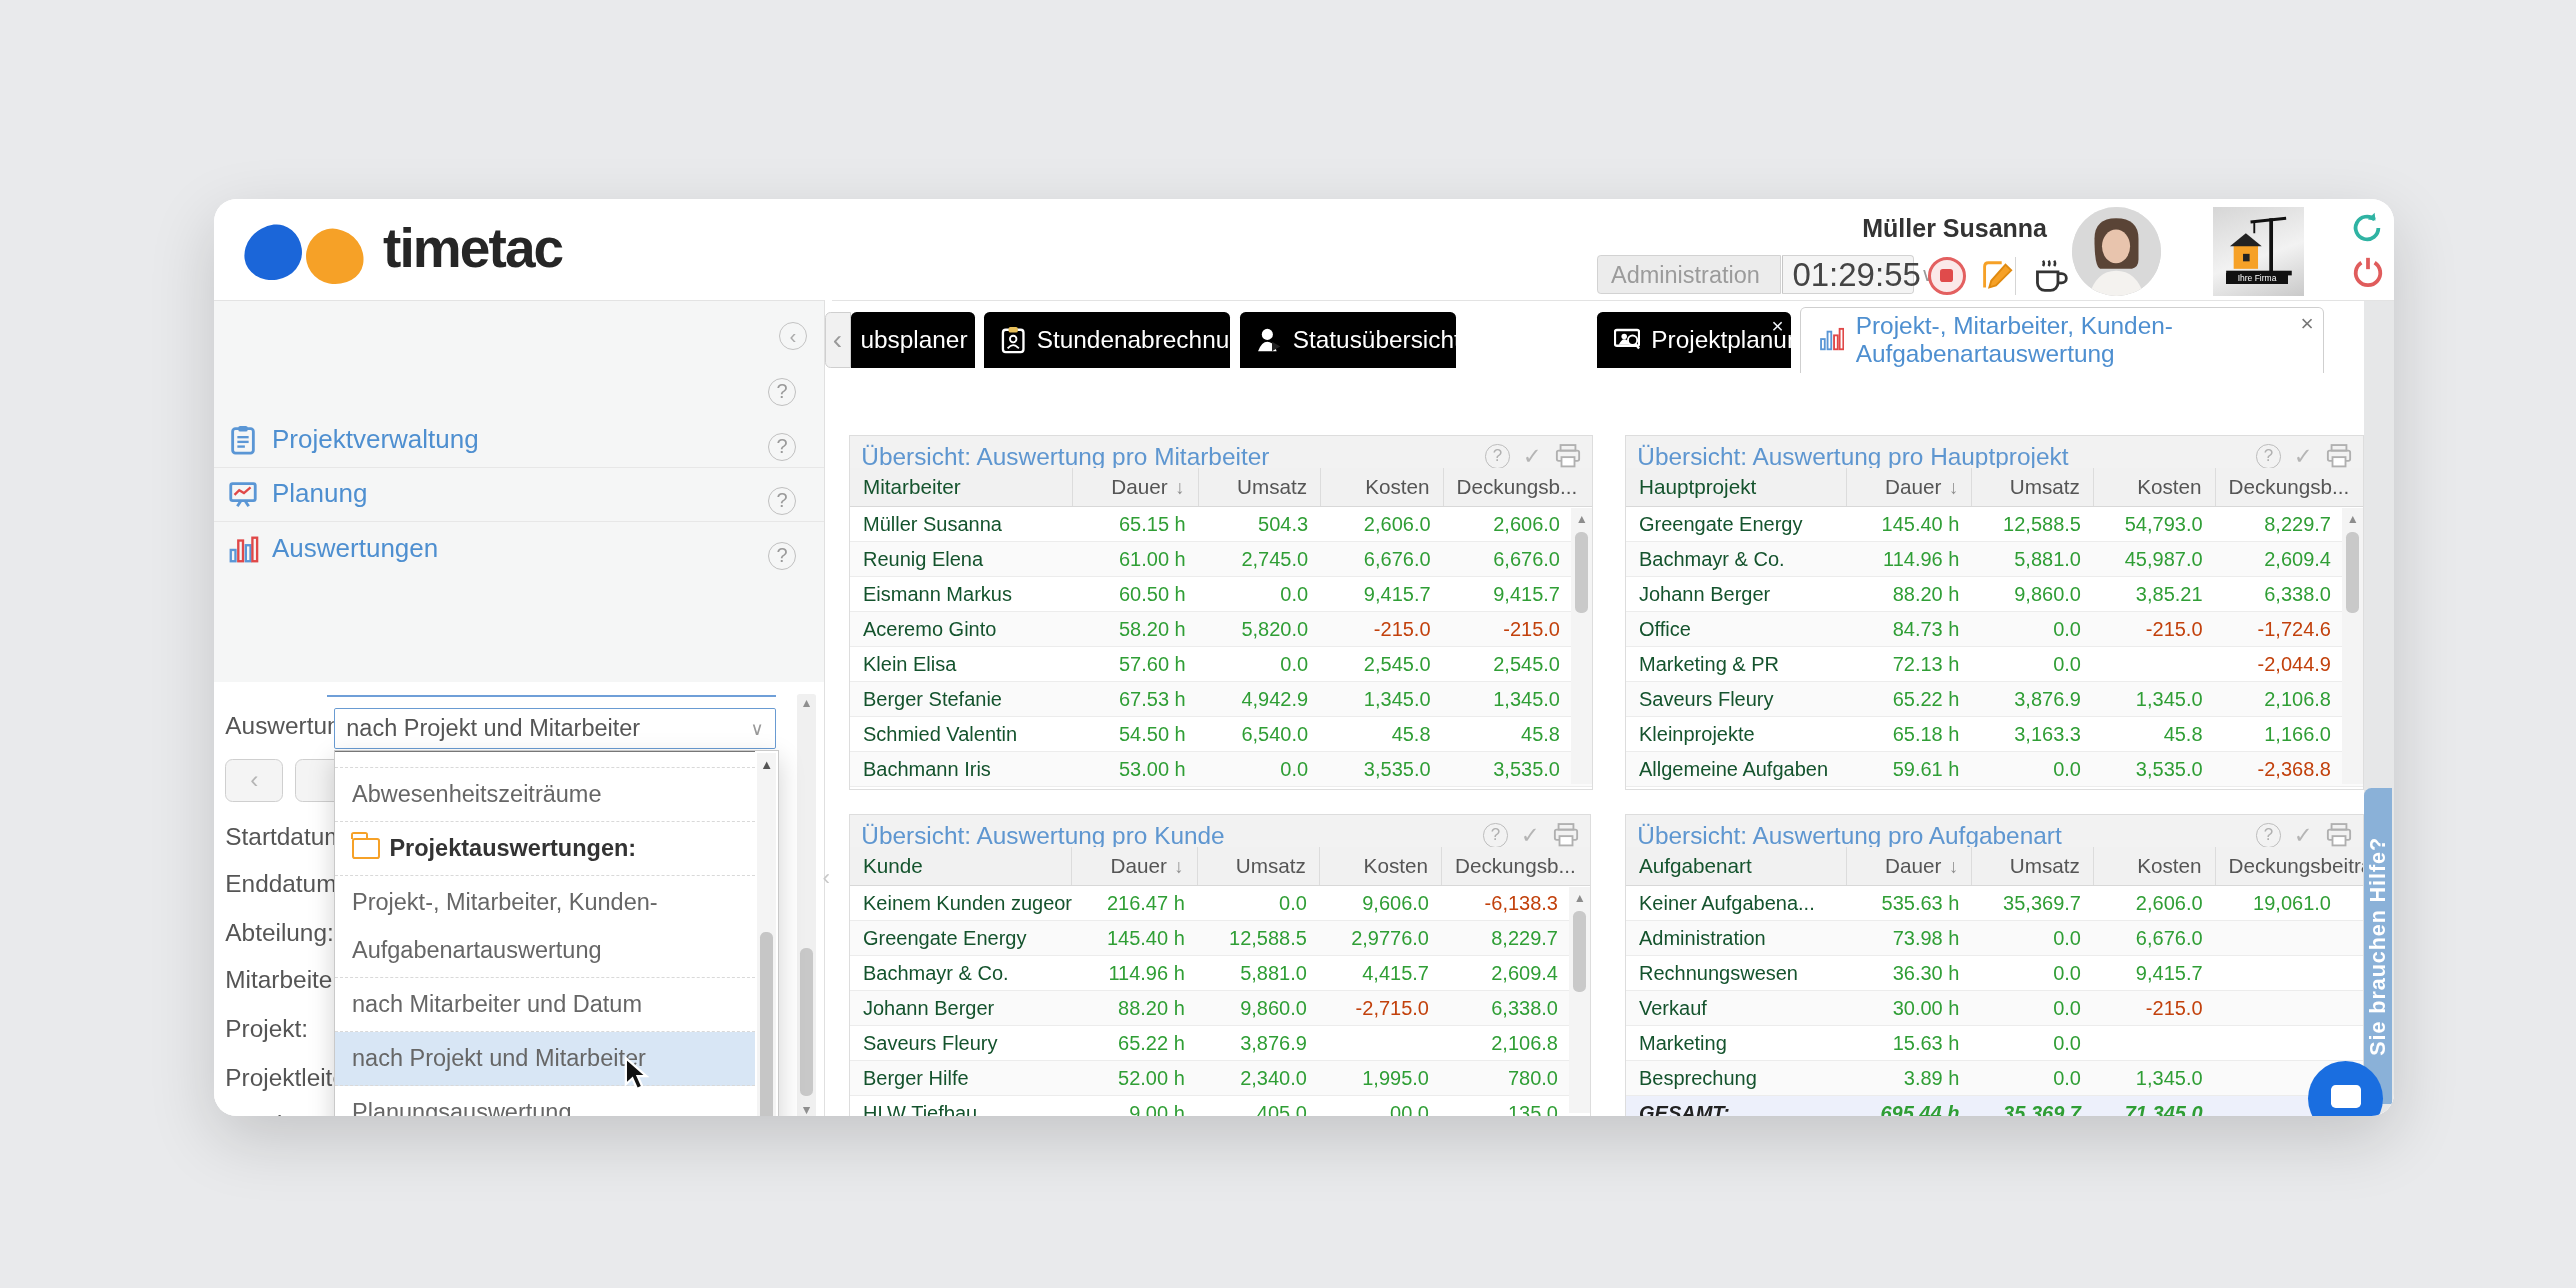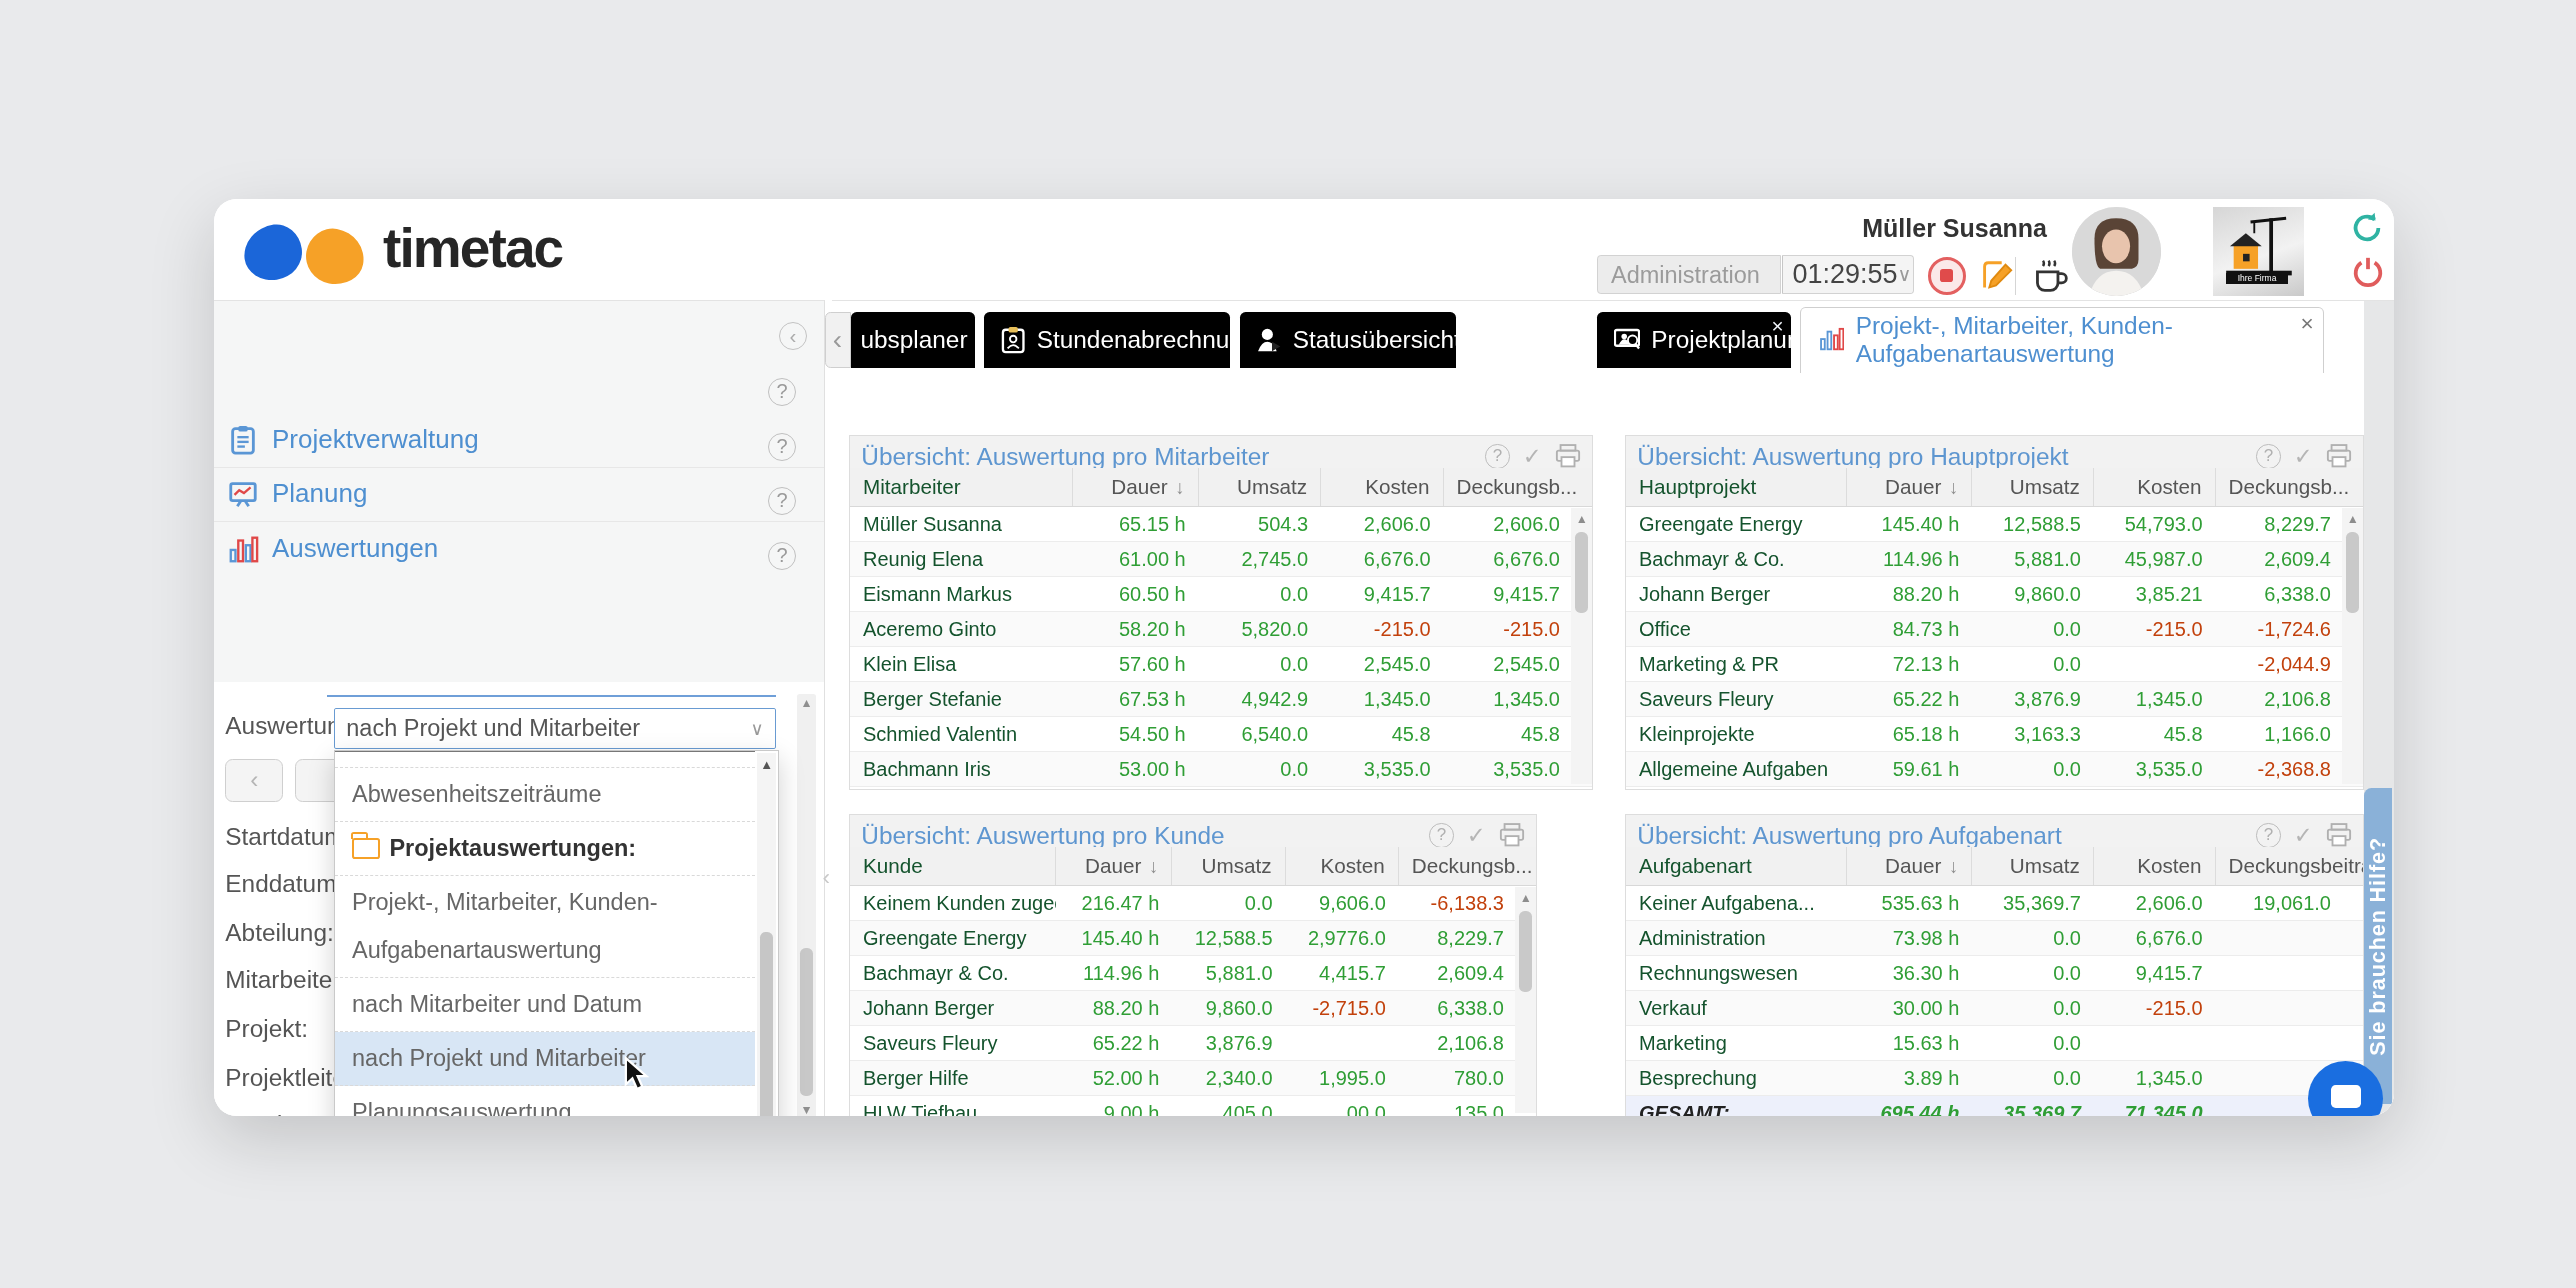--- a/index.html
+++ b/index.html
@@ -17,21 +17,21 @@
   }
   
   .hdr{position:absolute;left:0;top:0;width:100%;height:101px;background:#fff;}
   .blob{position:absolute;top:26px;width:58px;height:55px;}
   .blob.b1{left:30px;background:#1b66d9;border-radius:58% 42% 50% 50%/55% 50% 50% 45%;transform:rotate(-8deg);}
   .blob.b2{left:92px;top:30px;background:#f6a127;border-radius:45% 55% 52% 48%/50% 55% 45% 50%;transform:rotate(10deg);}
   .logo-text{position:absolute;left:169px;top:17px;font-size:55px;font-weight:bold;color:#262626;letter-spacing:-1.9px;}
   .user-name{position:absolute;left:1504px;top:15px;width:329px;text-align:right;font-size:25px;font-weight:bold;color:#333;}
   .task-box{position:absolute;left:1383px;top:56px;width:184px;height:39px;background:#ececec;border:0.9px solid #d2d2d2;border-radius:3.8px 0 0 3.8px;color:#9b9b9b;font-size:23.5px;line-height:39px;padding-left:13px;box-sizing:border-box;}
   .timer-box{position:absolute;left:1568px;top:56px;width:132px;height:39px;background:#f4f4f4;border:0.9px solid #d2d2d2;border-left:0.9px solid #c6c6c6;border-radius:0 3.8px 3.8px 0;box-sizing:border-box;display:flex;align-items:center;justify-content:space-between;padding:0 9.4px;}
-  .timer-box .t{font-size:27px;color:#444;}
+  .timer-box .t{font-size:33px;color:#444;}
   .timer-box .ch{font-size:19px;color:#999;}
   .stop-btn{position:absolute;left:1714px;top:58px;width:38px;height:38px;border-radius:50%;background:#fbe9e9;border:3.8px solid #e36060;box-sizing:border-box;}
   .stop-btn::after{content:"";position:absolute;left:8.5px;top:8.5px;width:13px;height:13px;background:#e04b4b;border-radius:2.8px;}
   .hdr-div{position:absolute;left:1801px;top:58px;width:0.9px;height:38px;background:#d5d5d5;}
   .icon-abs{position:absolute;}
   .avatar{position:absolute;left:1858px;top:7.5px;width:89px;height:89px;border-radius:50%;background:linear-gradient(180deg,#e3e3e3,#cdcdcd);overflow:hidden;}
   .company{position:absolute;left:1999px;top:7.5px;width:91px;height:89px;background:linear-gradient(160deg,#d6d6d6,#f2f2f2 55%,#c9c9c9);overflow:hidden;}
   .company .cap{position:absolute;left:13px;bottom:11.3px;width:62px;height:11.3px;background:#111;color:#fff;font-size:8.5px;line-height:11.3px;text-align:center;}
   
   .sidebar{position:absolute;left:0;top:101px;width:611px;height:816px;background:#f5f6f6;border-top:0.9px solid #e3e3e3;border-right:0.9px solid #e0e0e0;box-sizing:border-box;}
@@ -489,21 +489,21 @@
             <div class="tc c3 pos">3,535.0</div>
             <div class="tc c4 neg">-2,368.8</div>
           </div>
         </div>
       <div class="tbl-scroll" style="top:83px;height:276px;">
           <div class="up">▲</div>
           <div class="th"></div>
         </div>
     </div>
 
-    <div class="panel" style="left:17px;top:503px;width:688px;height:313px;">
+    <div class="panel" style="left:17px;top:503px;width:742px;height:313px;">
       <div class="panel-tbar">
         <span class="ttl">Übersicht: Auswertung pro Kunde</span>
         <span class="panel-ics">
           <span class="q2">?</span>
           <span class="ck">✓</span>
           <span>
               <svg width="26" height="24.4" viewBox="0 0 28 26">
                 <rect x="6" y="1" width="16" height="6" fill="none" stroke="#b0b0b0" stroke-width="2"></rect>
                 <rect x="2" y="7" width="24" height="11" rx="2" fill="none" stroke="#b0b0b0" stroke-width="2"></rect>
                 <rect x="7" y="14" width="14" height="10" fill="#fff" stroke="#b0b0b0" stroke-width="2"></rect>

